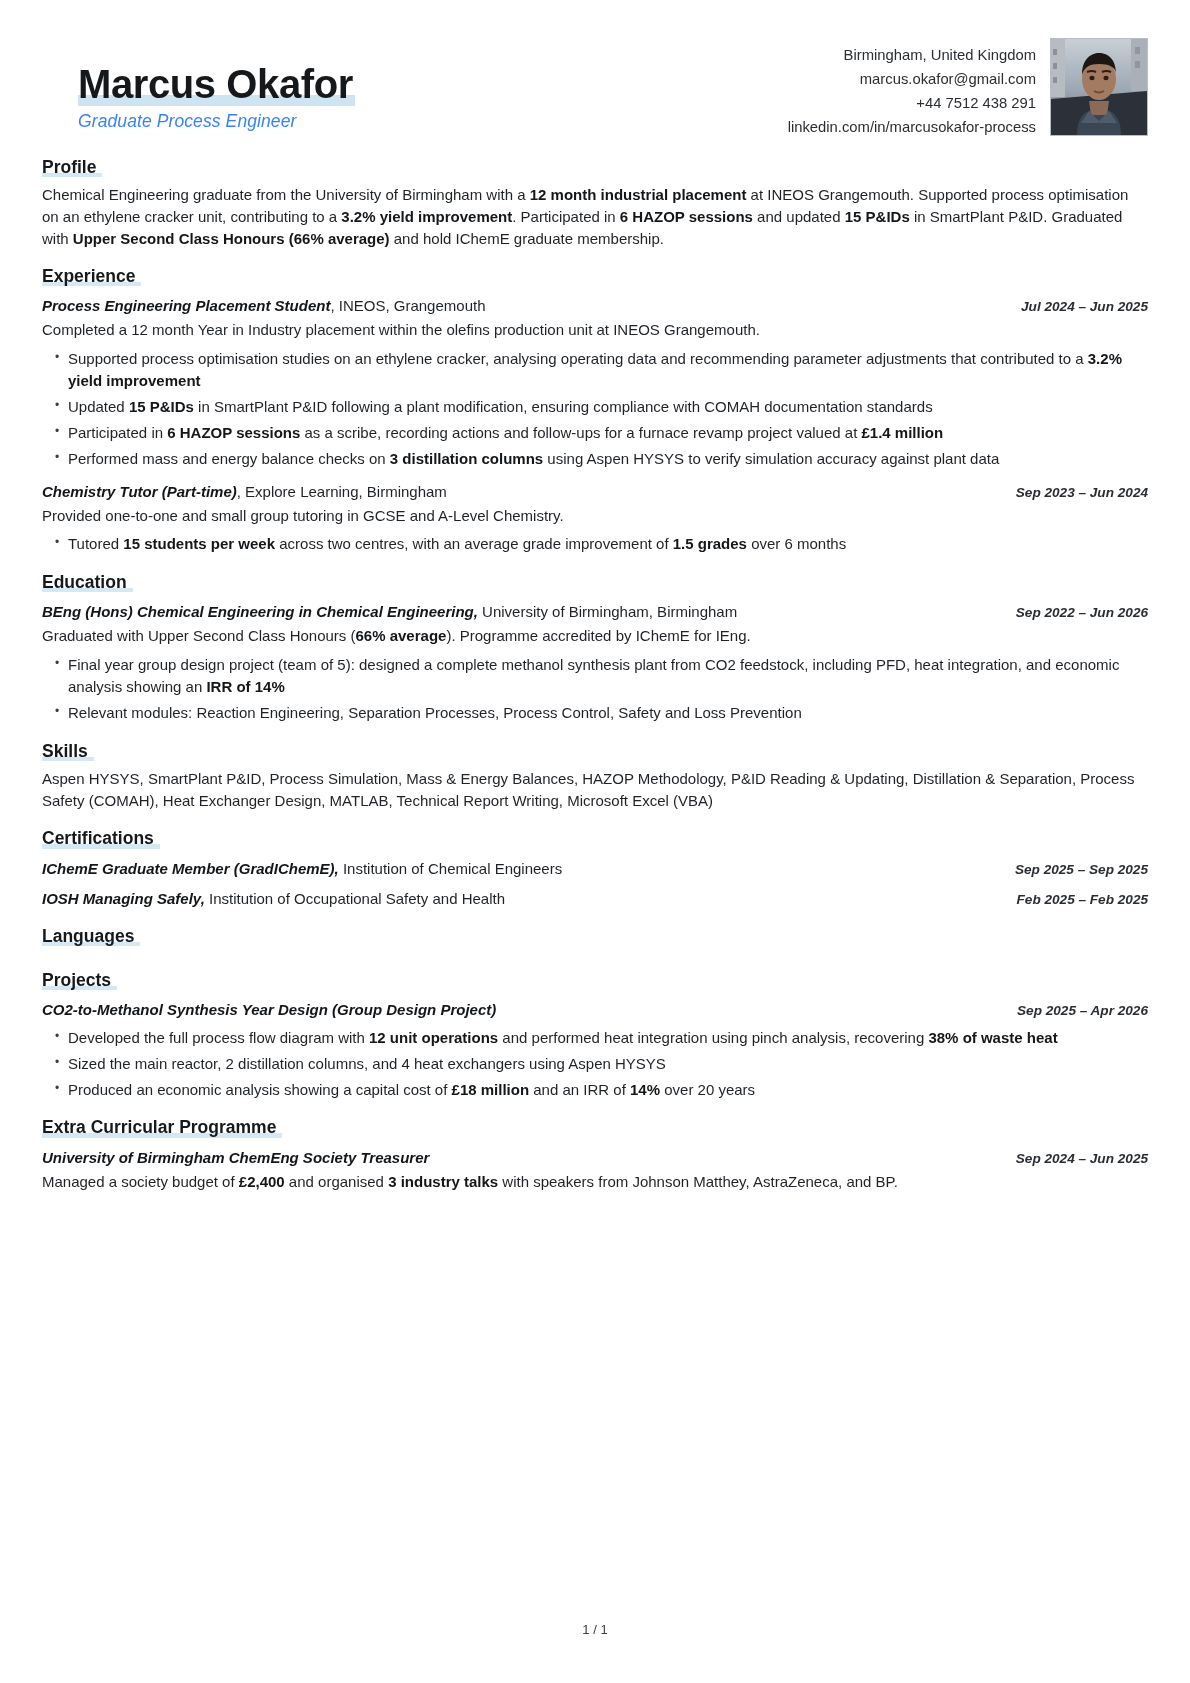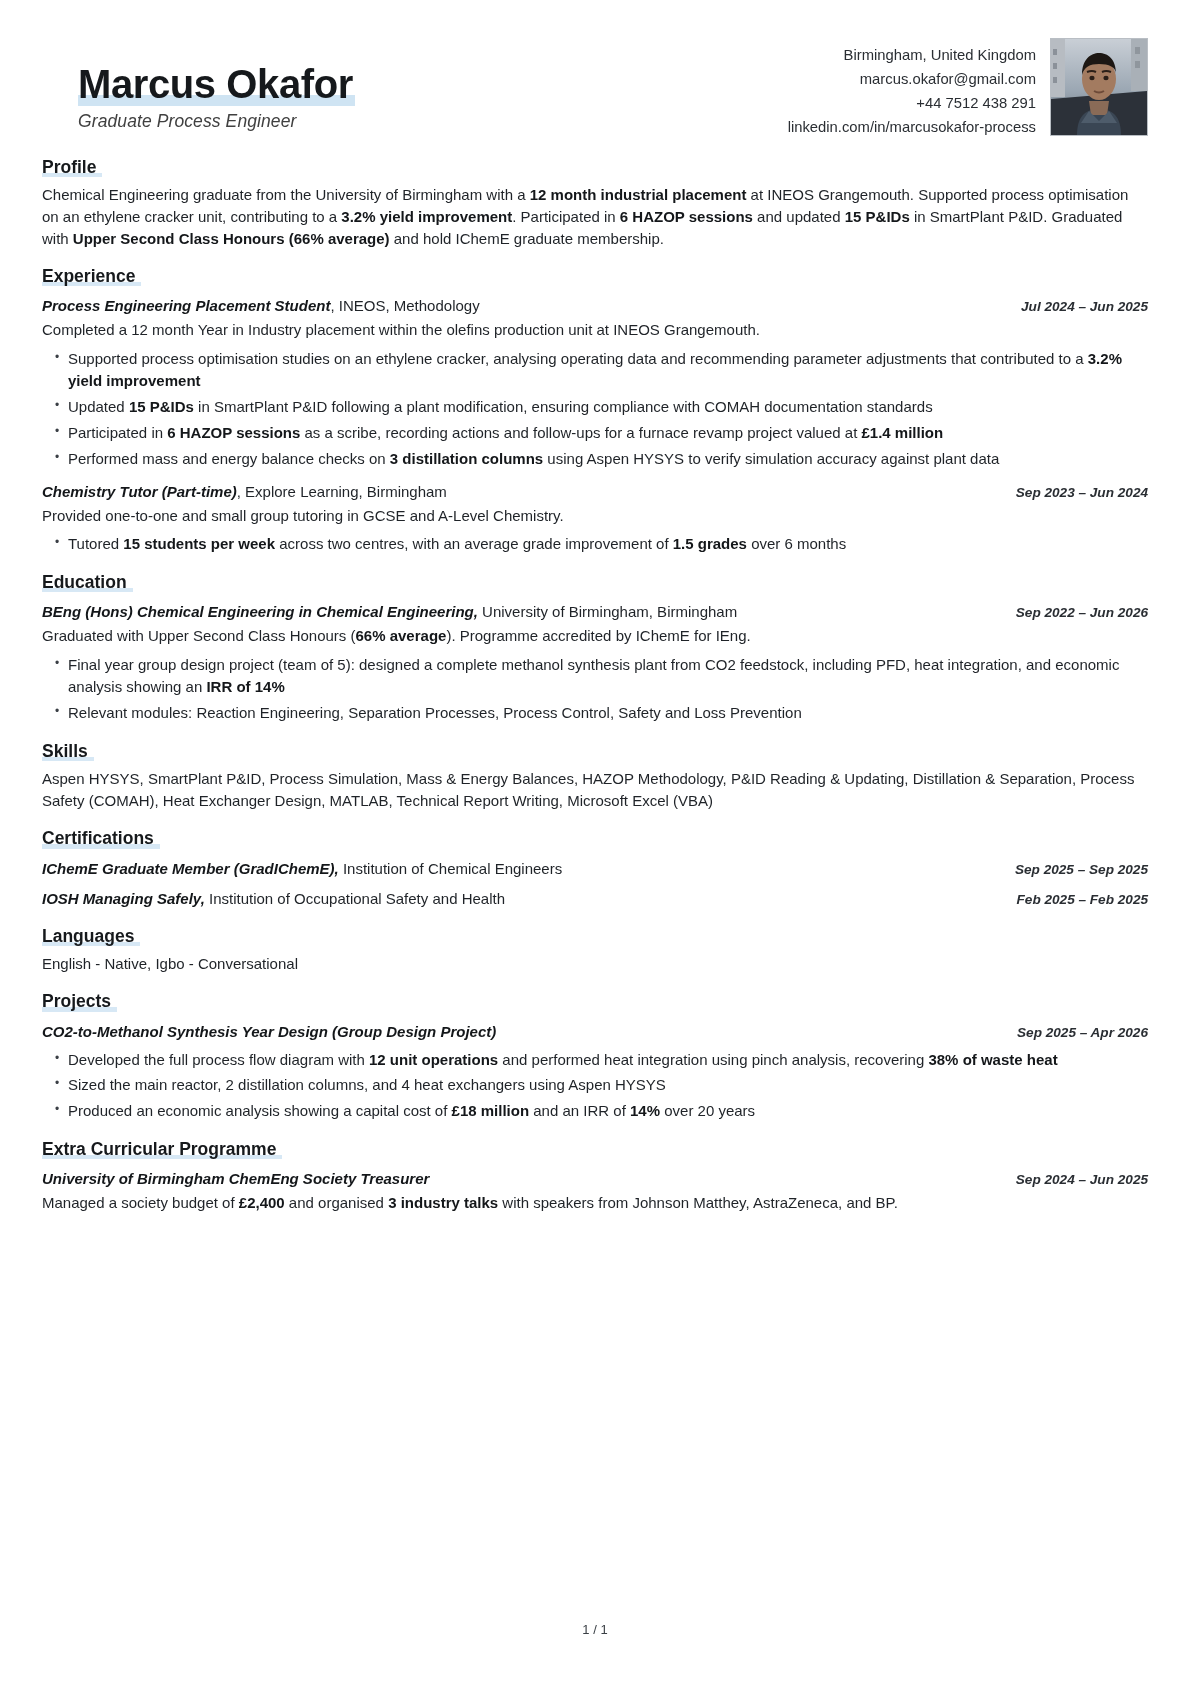--- a/index.html
+++ b/index.html
@@ -39,21 +39,21 @@
     line-height: 1.05;
     color: #16191c;
     display: inline;
     background: linear-gradient(to top, #cfe4f3 0%, #cfe4f3 26%, rgba(207,228,243,0) 26%);
     padding: 0 2px 0 0;
   }
   .name-wrap { line-height: 1.1; }
   .job-title {
     font-size: 17.5px;
     font-style: italic;
-    color: #404040;
+    color: #3b82f6;
     margin-top: 6px;
     letter-spacing: 0.1px;
   }
   .contact-block {
     display: flex;
     align-items: flex-start;
     gap: 14px;
   }
   .contact {
     text-align: right;
@@ -221,21 +221,21 @@
   <div class="section">
     <div class="section-title">Profile</div>
     <div class="body-text">Chemical Engineering graduate from the University of Birmingham with a <b>12 month industrial placement</b> at INEOS Grangemouth. Supported process optimisation on an ethylene cracker unit, contributing to a <b>3.2% yield improvement</b>. Participated in <b>6 HAZOP sessions</b> and updated <b>15 P&amp;IDs</b> in SmartPlant P&amp;ID. Graduated with <b>Upper Second Class Honours (66% average)</b> and hold IChemE graduate membership.</div>
   </div>
 
   <div class="section">
     <div class="section-title">Experience</div>
     <div>
         <div class="entry">
           <div class="entry-head">
-            <div class="entry-heading"><span class="role">Process Engineering Placement Student</span><span>, INEOS, Methodology</span></div>
+            <div class="entry-heading"><span class="role">Process Engineering Placement Student</span><span>, INEOS, Grangemouth</span></div>
             <div class="entry-date">Jul 2024 – Jun 2025</div>
           </div>
           <div class="entry-desc">Completed a 12 month Year in Industry placement within the olefins production unit at INEOS Grangemouth.</div>
           <ul class="bullets">
             <li>Supported process optimisation studies on an ethylene cracker, analysing operating data and recommending parameter adjustments that contributed to a <b>3.2% yield improvement</b></li>
             <li>Updated <b>15 P&amp;IDs</b> in SmartPlant P&amp;ID following a plant modification, ensuring compliance with COMAH documentation standards</li>
             <li>Participated in <b>6 HAZOP sessions</b> as a scribe, recording actions and follow-ups for a furnace revamp project valued at <b>£1.4 million</b></li>
             <li>Performed mass and energy balance checks on <b>3 distillation columns</b> using Aspen HYSYS to verify simulation accuracy against plant data</li>
           </ul>
         </div>
@@ -287,21 +287,20 @@
           <div class="entry-head">
             <div class="entry-heading"><span class="role">IOSH Managing Safely,</span><span> Institution of Occupational Safety and Health</span></div>
             <div class="entry-date">Feb 2025 – Feb 2025</div>
           </div>
         </div>
       </div>
   </div>
 
   <div class="section">
     <div class="section-title">Languages</div>
-    <div class="body-text">English - Native, Igbo - Conversational</div>
   </div>
 
   <div class="section">
     <div class="section-title">Projects</div>
     <div>
         <div class="entry">
           <div class="entry-head">
             <div class="entry-heading"><span class="role">CO2-to-Methanol Synthesis Year Design (Group Design Project)</span></div>
             <div class="entry-date">Sep 2025 – Apr 2026</div>
           </div>

